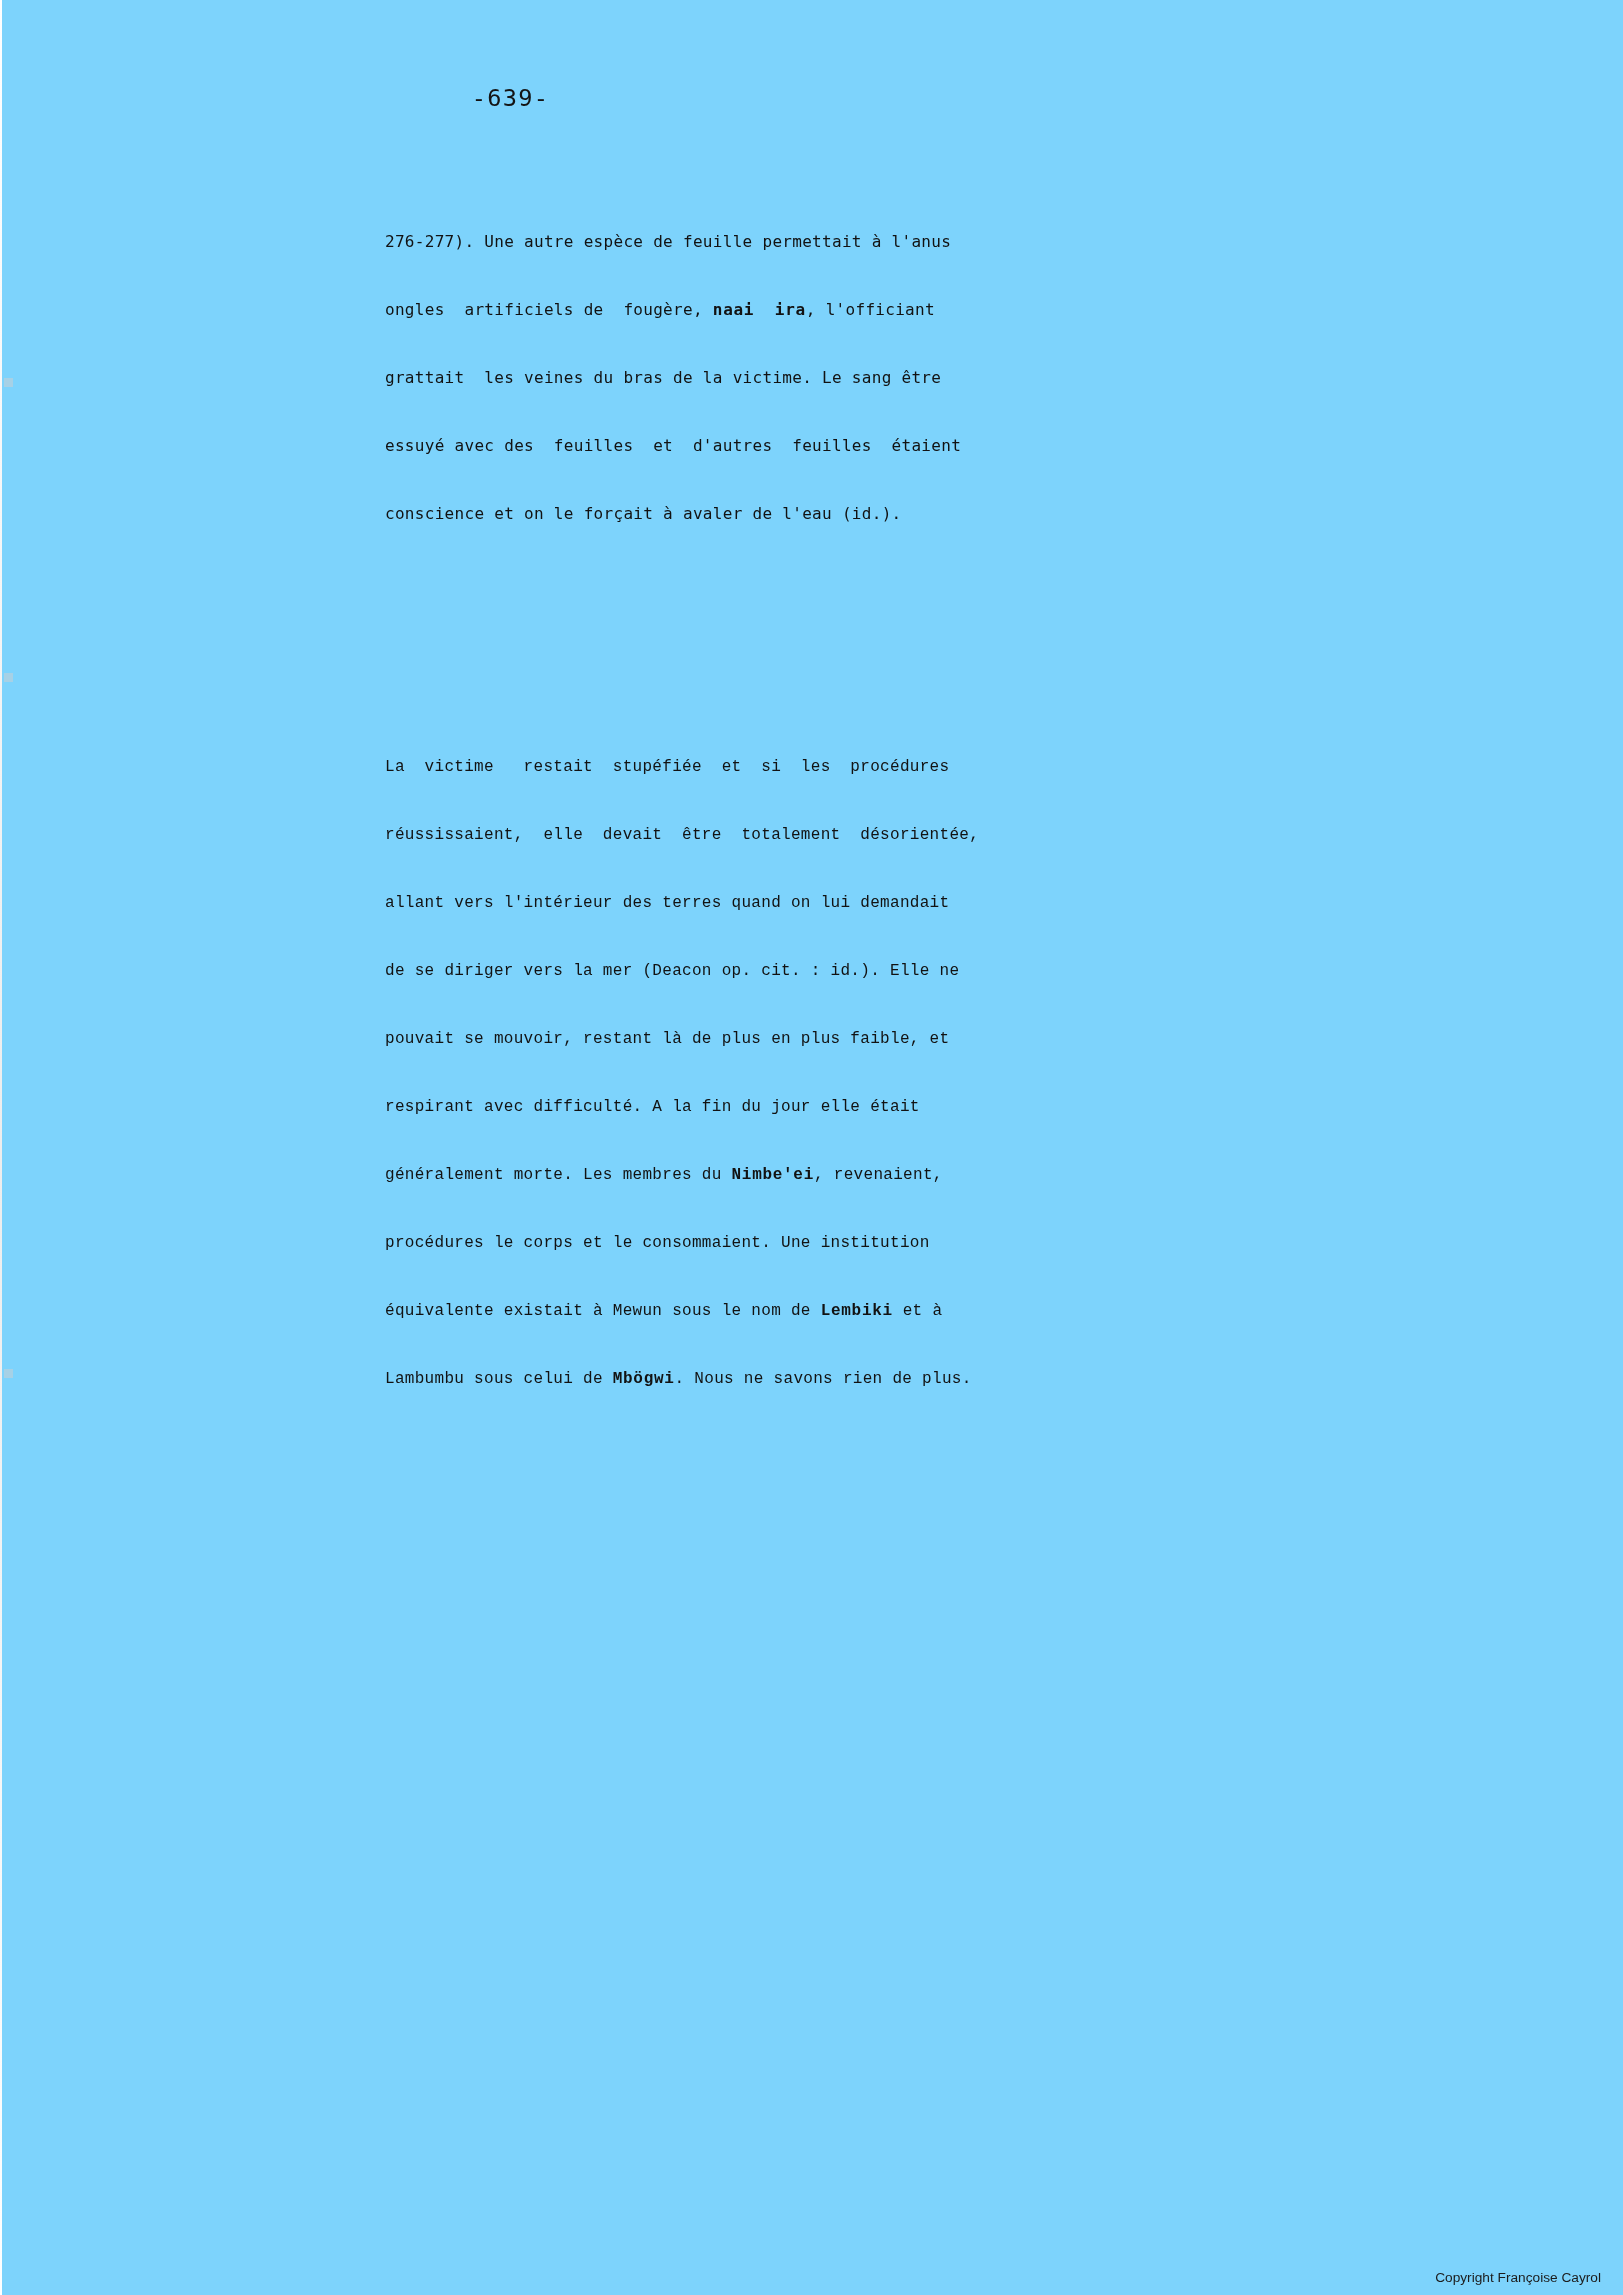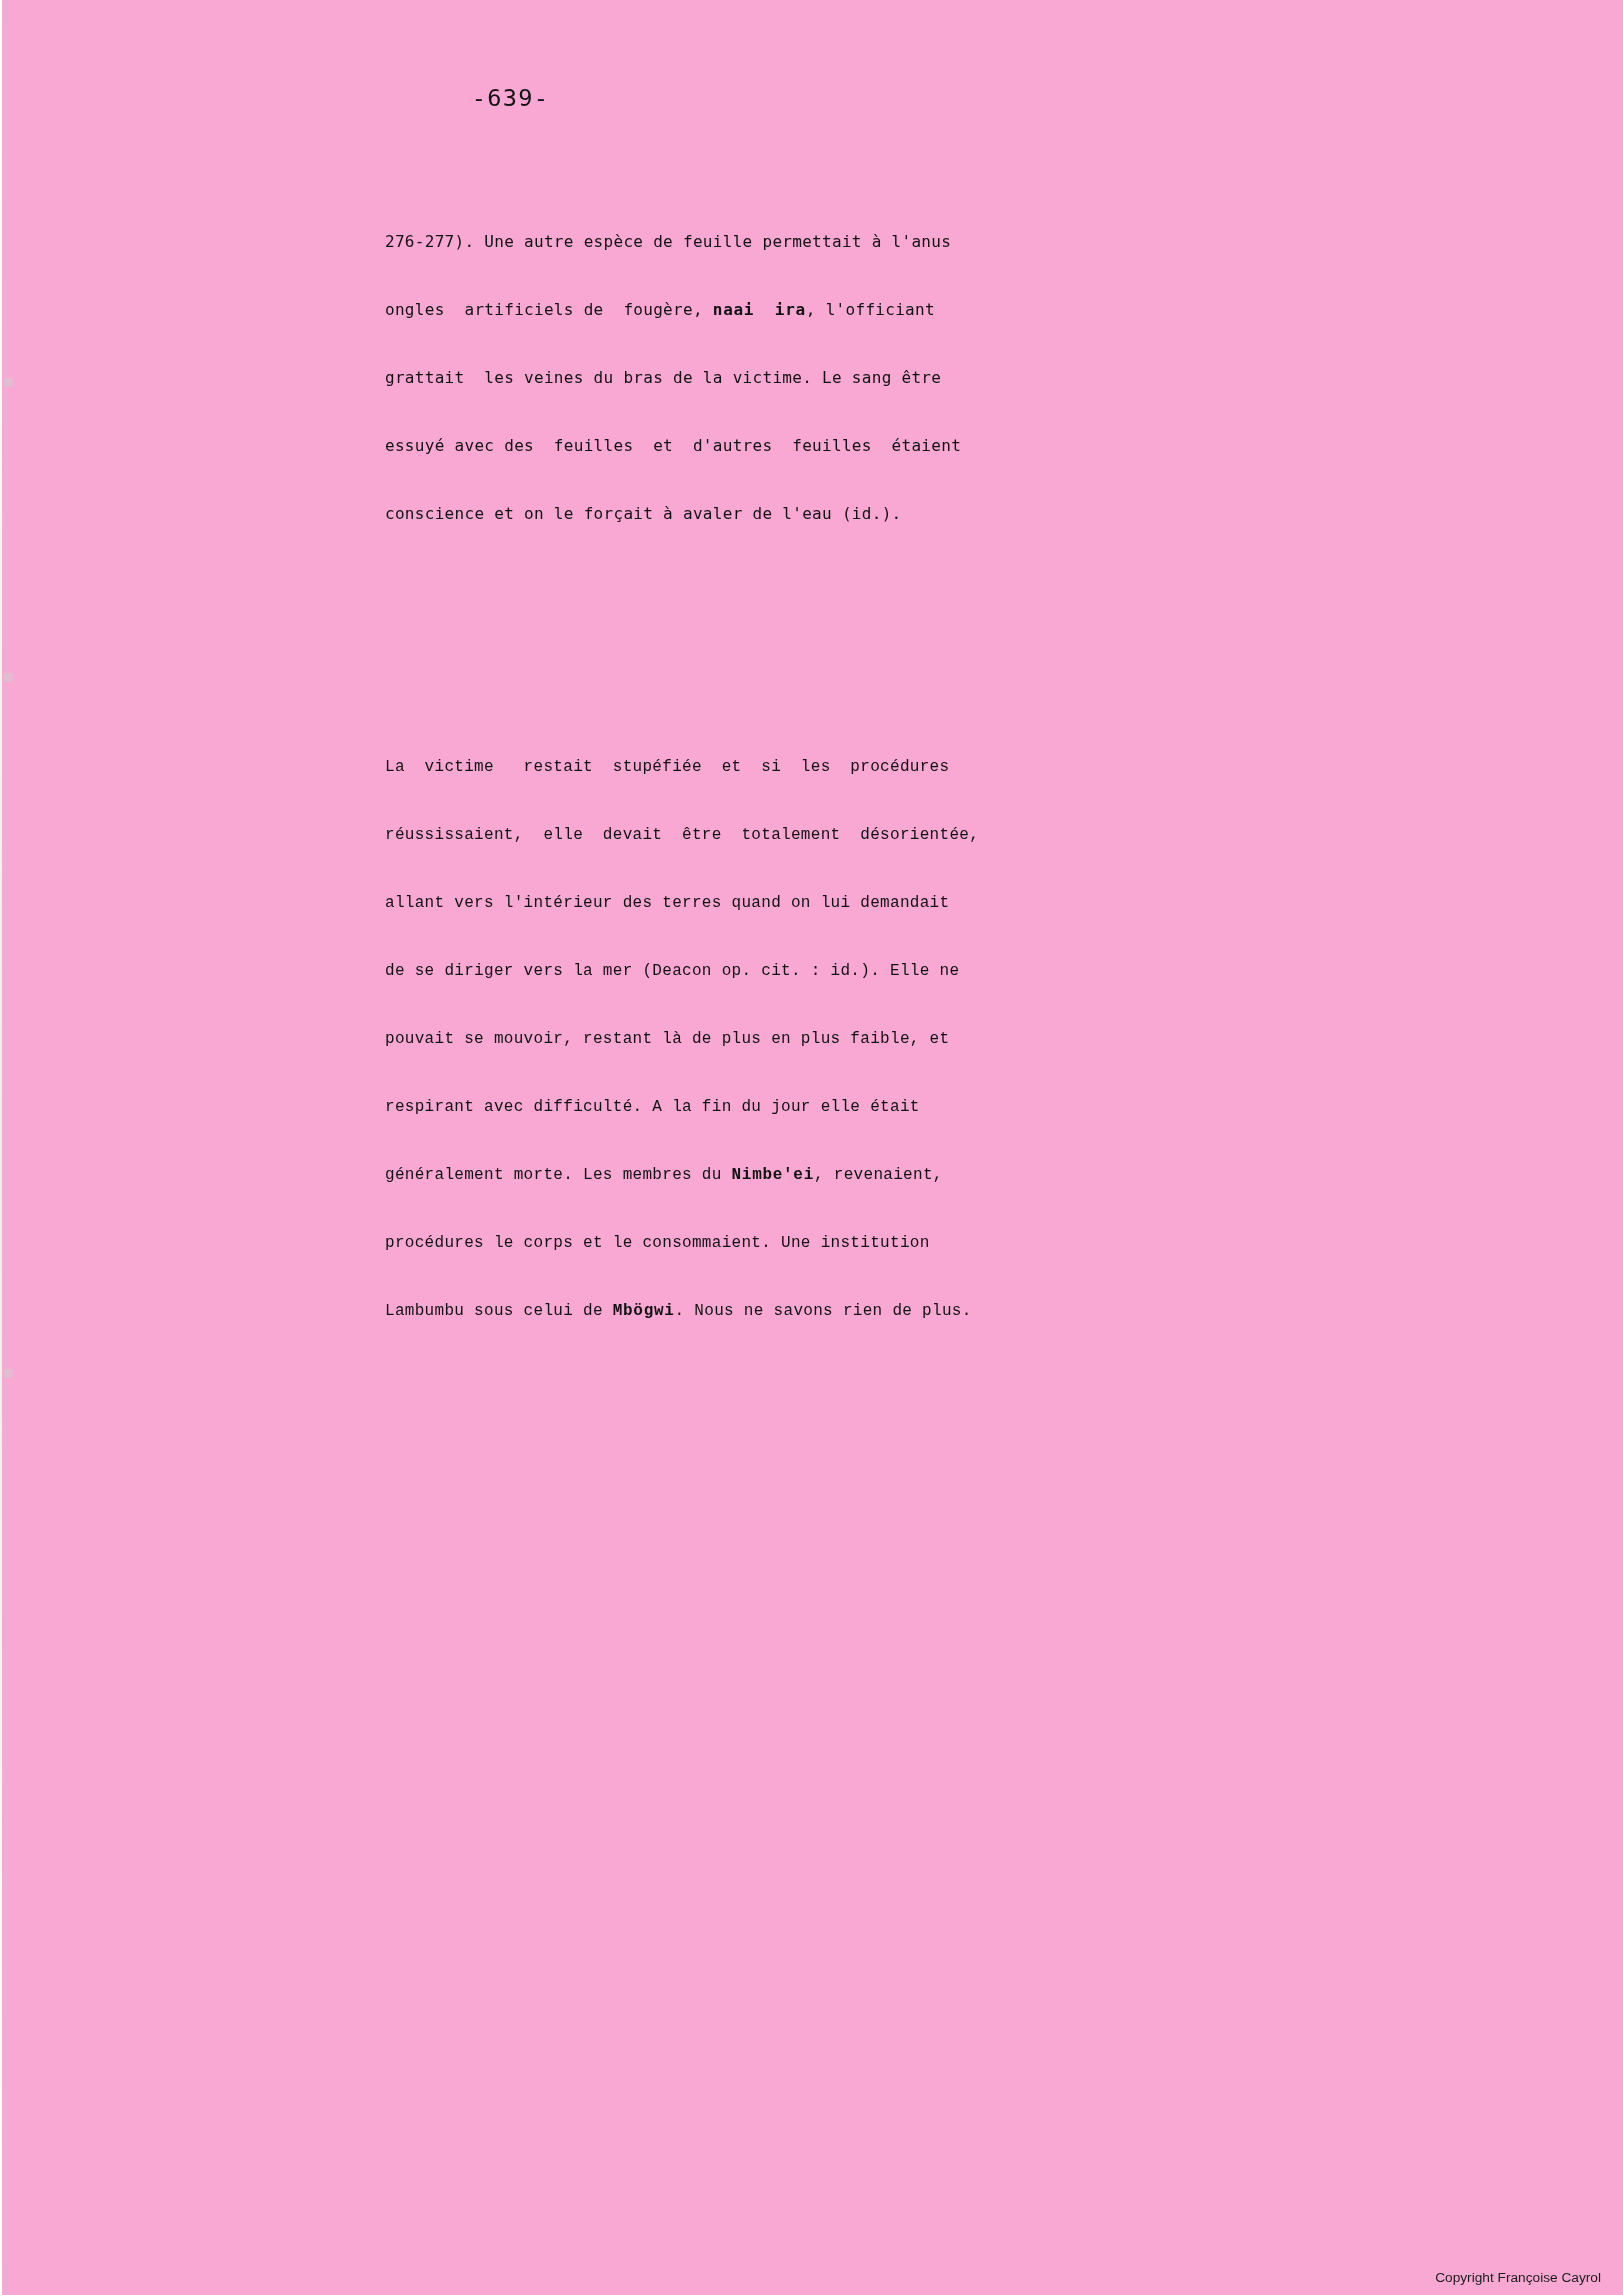--- a/index.html
+++ b/index.html
@@ -4,21 +4,21 @@
 <style>
   html, body {
     margin: 0;
     padding: 0;
     background: #ffffff;
   }
   .page {
     position: relative;
     width: 1623px;
     height: 2295px;
-    background: #f9a8d4;
+    background: #7dd3fc;
     font-family: "DejaVu Sans Mono", monospace;
     color: #111111;
     overflow: hidden;
   }
   .page-number {
     position: absolute;
     top: 84px;
     left: 0;
     width: 1021px;
     text-align: center;
@@ -95,19 +95,20 @@
 
   <div class="body-block block-2">
     <div class="line">La  victime   restait  stupéfiée  et  si  les  procédures</div>
     <div class="line">réussissaient,  elle  devait  être  totalement  désorientée,</div>
     <div class="line">allant vers l'intérieur des terres quand on lui demandait</div>
     <div class="line">de se diriger vers la mer (Deacon op. cit. : id.). Elle ne</div>
     <div class="line">pouvait se mouvoir, restant là de plus en plus faible, et</div>
     <div class="line">respirant avec difficulté. A la fin du jour elle était</div>
     <div class="line">généralement morte. Les membres du <b>Nimbe'ei</b>, revenaient,</div>
     <div class="line">procédures le corps et le consommaient. Une institution</div>
+    <div class="line">équivalente existait à Mewun sous le nom de <b>Lembiki</b> et à</div>
     <div class="line">Lambumbu sous celui de <b>Mbögwi</b>. Nous ne savons rien de plus.</div>
   </div>
 
   <div class="copyright">Copyright Françoise Cayrol</div>
 
 </div>
 
 
 </body></html>

